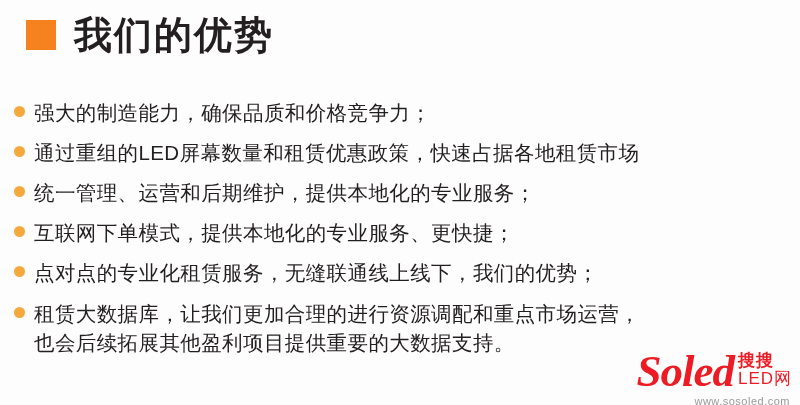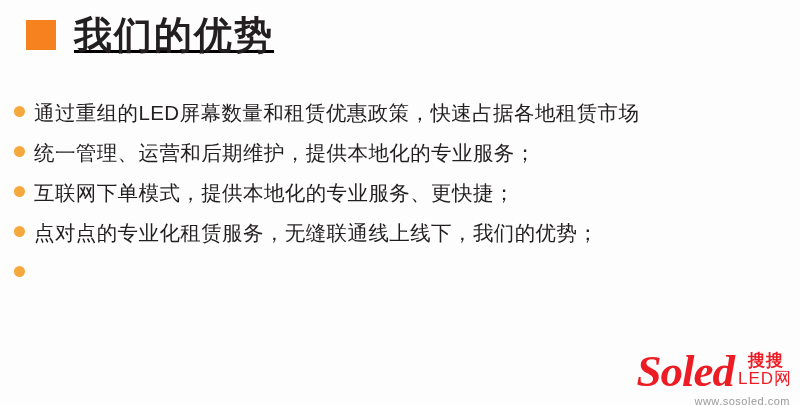--- a/index.html
+++ b/index.html
@@ -21,21 +21,20 @@
     background: #fdfdfd;
     box-sizing: border-box;
   }
   
   .title-row {
     position: absolute;
     left: 26px;
     top: 16px;
     display: flex;
     align-items: center;
-    text-decoration: underline;
   }
   .title-square {
     width: 30px;
     height: 30px;
     background: #f5821f;
     margin-right: 18px;
     flex: none;
   }
   .title-text {
     font-size: 38px;
@@ -101,21 +100,20 @@
     flex-direction: column;
     margin-left: 4px;
     margin-bottom: 4px;
   }
   .wm-cn1 {
     font-size: 17px;
     color: #ed1c24;
     font-weight: bold;
     line-height: 1.1;
     letter-spacing: 1px;
-    margin-left: 10px;
   }
   .wm-cn2 {
     font-size: 17px;
     color: #ed1c24;
     font-weight: normal;
     line-height: 1.1;
     letter-spacing: 1px;
   }
   .wm-url {
     position: absolute;
@@ -131,20 +129,26 @@
 
 <div class="slide">
 
   <div class="title-row">
     <div class="title-square"></div>
     <div class="title-text">我们的优势</div>
   </div>
 
   <div class="bullets">
 
+    <div class="bullet-item">
+      <span class="bullet-dot"></span>
+      <span class="bullet-text">
+        <span class="line">强大的制造能力，确保品质和价格竞争力；</span>
+      </span>
+    </div>
 
     <div class="bullet-item">
       <span class="bullet-dot"></span>
       <span class="bullet-text">
         <span class="line">通过重组的LED屏幕数量和租赁优惠政策，快速占据各地租赁市场</span>
       </span>
     </div>
 
     <div class="bullet-item">
       <span class="bullet-dot"></span>
@@ -162,20 +166,24 @@
 
     <div class="bullet-item">
       <span class="bullet-dot"></span>
       <span class="bullet-text">
         <span class="line">点对点的专业化租赁服务，无缝联通线上线下，我们的优势；</span>
       </span>
     </div>
 
     <div class="bullet-item">
       <span class="bullet-dot"></span>
+      <span class="bullet-text">
+        <span class="line">租赁大数据库，让我们更加合理的进行资源调配和重点市场运营，</span>
+        <span class="line">也会后续拓展其他盈利项目提供重要的大数据支持。</span>
+      </span>
     </div>
 
   </div>
 
   <div class="watermark">
     <span class="wm-main">Soled</span>
     <span class="wm-right">
       <span class="wm-cn1">搜搜</span>
       <span class="wm-cn2">LED网</span>
     </span>

